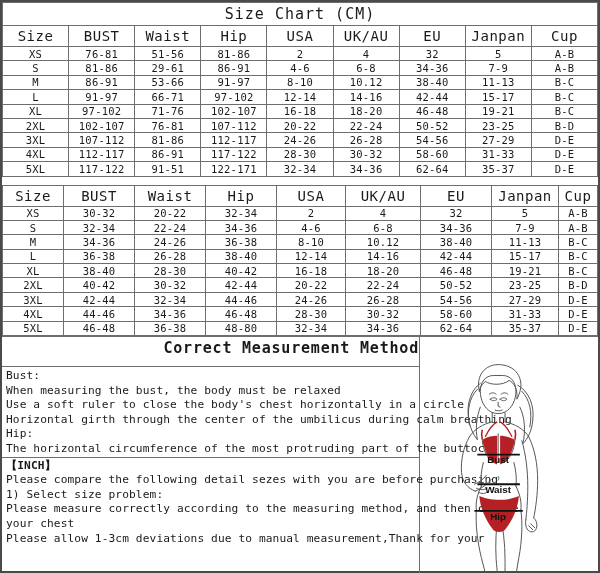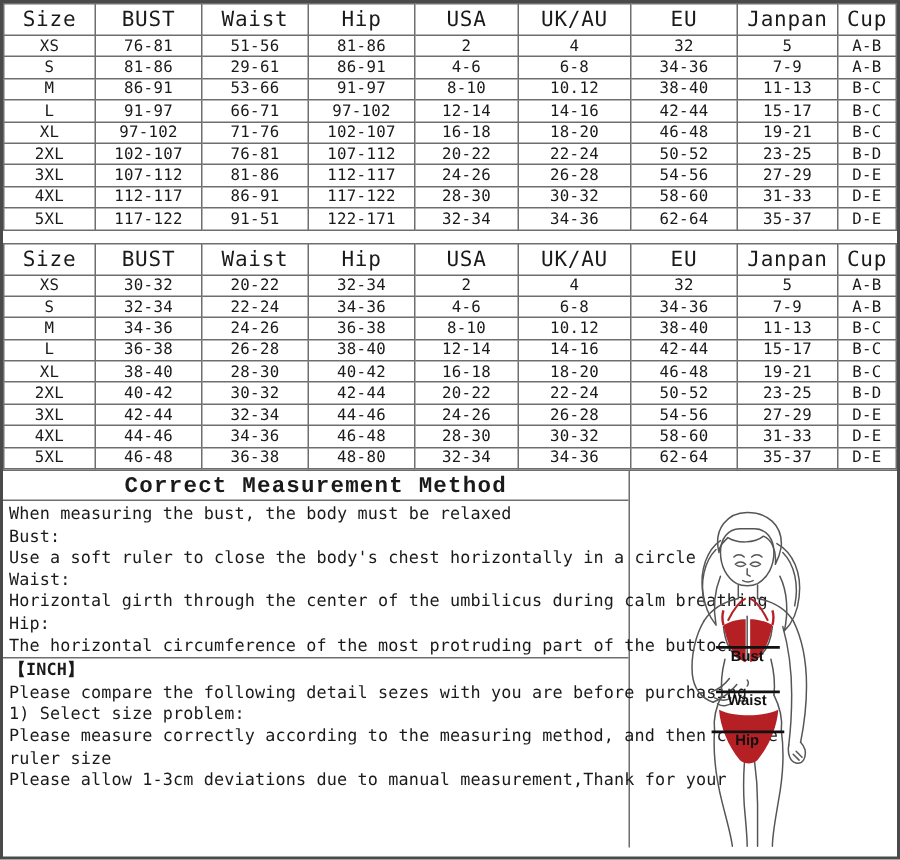--- a/index.html
+++ b/index.html
@@ -57,29 +57,28 @@
     height:252px;
     box-sizing:border-box;
   }
   .textcol{
     width:418px;
     box-sizing:border-box;
     border-right:1px solid #6e6e6e;
     display:flex;flex-direction:column;
   }
   .method-title{
-    height:20px;
+    height:30px;
     line-height:22px;
-    text-align:center;
+    text-align:right;
     font-size:15px;
     font-weight:bold;
     letter-spacing:0.8px;
     border-bottom:1px solid #6e6e6e;
     box-sizing:border-box;
-    font-family:Liberation Mono, monospace;
   }
   .method-body{
     padding:2px 0 0 4px;
     border-bottom:1px solid #6e6e6e;
   }
   .note-body{
     padding:1px 0 0 4px;
     flex:1;
   }
   .ln{
@@ -105,155 +104,158 @@
   .meas-label{
     font-family:"Liberation Sans",sans-serif;
     font-weight:bold;
     fill:#111;
   }
 </style>
 </head>
 <body>
 
 <div class="page">
+
+  <table class="sz">
+    <tbody>
+      <tr class="chart-title">
+        <td colspan="9">Size Chart (CM)</td>
+      </tr>
+      <tr class="hdr">
+        <th style="width:60px">Size</th>
+        <th style="width:70px">BUST</th>
+        <th style="width:70px">Waist</th>
+        <th style="width:70px">Hip</th>
+        <th style="width:68px">USA</th>
+        <th style="width:74px">UK/AU</th>
+        <th style="width:70px">EU</th>
+        <th style="width:66px">Janpan</th>
+        <th>Cup</th>
+      </tr>
+
+      <tr class="row">
+        <td>XS</td>
+        <td>76-81</td>
+        <td>51-56</td>
+        <td>81-86</td>
+        <td>2</td>
+        <td>4</td>
+        <td>32</td>
+        <td>5</td>
+        <td>A-B</td>
+      </tr>
+      <tr class="row">
+        <td>S</td>
+        <td>81-86</td>
+        <td>29-61</td>
+        <td>86-91</td>
+        <td>4-6</td>
+        <td>6-8</td>
+        <td>34-36</td>
+        <td>7-9</td>
+        <td>A-B</td>
+      </tr>
+      <tr class="row">
+        <td>M</td>
+        <td>86-91</td>
+        <td>53-66</td>
+        <td>91-97</td>
+        <td>8-10</td>
+        <td>10.12</td>
+        <td>38-40</td>
+        <td>11-13</td>
+        <td>B-C</td>
+      </tr>
+      <tr class="row">
+        <td>L</td>
+        <td>91-97</td>
+        <td>66-71</td>
+        <td>97-102</td>
+        <td>12-14</td>
+        <td>14-16</td>
+        <td>42-44</td>
+        <td>15-17</td>
+        <td>B-C</td>
+      </tr>
+      <tr class="row">
+        <td>XL</td>
+        <td>97-102</td>
+        <td>71-76</td>
+        <td>102-107</td>
+        <td>16-18</td>
+        <td>18-20</td>
+        <td>46-48</td>
+        <td>19-21</td>
+        <td>B-C</td>
+      </tr>
+      <tr class="row">
+        <td>2XL</td>
+        <td>102-107</td>
+        <td>76-81</td>
+        <td>107-112</td>
+        <td>20-22</td>
+        <td>22-24</td>
+        <td>50-52</td>
+        <td>23-25</td>
+        <td>B-D</td>
+      </tr>
+      <tr class="row">
+        <td>3XL</td>
+        <td>107-112</td>
+        <td>81-86</td>
+        <td>112-117</td>
+        <td>24-26</td>
+        <td>26-28</td>
+        <td>54-56</td>
+        <td>27-29</td>
+        <td>D-E</td>
+      </tr>
+      <tr class="row">
+        <td>4XL</td>
+        <td>112-117</td>
+        <td>86-91</td>
+        <td>117-122</td>
+        <td>28-30</td>
+        <td>30-32</td>
+        <td>58-60</td>
+        <td>31-33</td>
+        <td>D-E</td>
+      </tr>
+      <tr class="row">
+        <td>5XL</td>
+        <td>117-122</td>
+        <td>91-51</td>
+        <td>122-171</td>
+        <td>32-34</td>
+        <td>34-36</td>
+        <td>62-64</td>
+        <td>35-37</td>
+        <td>D-E</td>
+      </tr>
+    </tbody>
+  </table>
+
+  <div style="height:8px"></div>
 
   <table class="sz">
     <tbody>
       <tr class="hdr">
         <th style="width:60px">Size</th>
         <th style="width:70px">BUST</th>
         <th style="width:70px">Waist</th>
         <th style="width:70px">Hip</th>
         <th style="width:68px">USA</th>
         <th style="width:74px">UK/AU</th>
         <th style="width:70px">EU</th>
         <th style="width:66px">Janpan</th>
         <th>Cup</th>
       </tr>
 
       <tr class="row">
         <td>XS</td>
-        <td>76-81</td>
-        <td>51-56</td>
-        <td>81-86</td>
-        <td>2</td>
-        <td>4</td>
-        <td>32</td>
-        <td>5</td>
-        <td>A-B</td>
-      </tr>
-      <tr class="row">
-        <td>S</td>
-        <td>81-86</td>
-        <td>29-61</td>
-        <td>86-91</td>
-        <td>4-6</td>
-        <td>6-8</td>
-        <td>34-36</td>
-        <td>7-9</td>
-        <td>A-B</td>
-      </tr>
-      <tr class="row">
-        <td>M</td>
-        <td>86-91</td>
-        <td>53-66</td>
-        <td>91-97</td>
-        <td>8-10</td>
-        <td>10.12</td>
-        <td>38-40</td>
-        <td>11-13</td>
-        <td>B-C</td>
-      </tr>
-      <tr class="row">
-        <td>L</td>
-        <td>91-97</td>
-        <td>66-71</td>
-        <td>97-102</td>
-        <td>12-14</td>
-        <td>14-16</td>
-        <td>42-44</td>
-        <td>15-17</td>
-        <td>B-C</td>
-      </tr>
-      <tr class="row">
-        <td>XL</td>
-        <td>97-102</td>
-        <td>71-76</td>
-        <td>102-107</td>
-        <td>16-18</td>
-        <td>18-20</td>
-        <td>46-48</td>
-        <td>19-21</td>
-        <td>B-C</td>
-      </tr>
-      <tr class="row">
-        <td>2XL</td>
-        <td>102-107</td>
-        <td>76-81</td>
-        <td>107-112</td>
-        <td>20-22</td>
-        <td>22-24</td>
-        <td>50-52</td>
-        <td>23-25</td>
-        <td>B-D</td>
-      </tr>
-      <tr class="row">
-        <td>3XL</td>
-        <td>107-112</td>
-        <td>81-86</td>
-        <td>112-117</td>
-        <td>24-26</td>
-        <td>26-28</td>
-        <td>54-56</td>
-        <td>27-29</td>
-        <td>D-E</td>
-      </tr>
-      <tr class="row">
-        <td>4XL</td>
-        <td>112-117</td>
-        <td>86-91</td>
-        <td>117-122</td>
-        <td>28-30</td>
-        <td>30-32</td>
-        <td>58-60</td>
-        <td>31-33</td>
-        <td>D-E</td>
-      </tr>
-      <tr class="row">
-        <td>5XL</td>
-        <td>117-122</td>
-        <td>91-51</td>
-        <td>122-171</td>
-        <td>32-34</td>
-        <td>34-36</td>
-        <td>62-64</td>
-        <td>35-37</td>
-        <td>D-E</td>
-      </tr>
-    </tbody>
-  </table>
-
-  <div style="height:8px"></div>
-
-  <table class="sz">
-    <tbody>
-      <tr class="hdr">
-        <th style="width:60px">Size</th>
-        <th style="width:70px">BUST</th>
-        <th style="width:70px">Waist</th>
-        <th style="width:70px">Hip</th>
-        <th style="width:68px">USA</th>
-        <th style="width:74px">UK/AU</th>
-        <th style="width:70px">EU</th>
-        <th style="width:66px">Janpan</th>
-        <th>Cup</th>
-      </tr>
-
-      <tr class="row">
-        <td>XS</td>
         <td>30-32</td>
         <td>20-22</td>
         <td>32-34</td>
         <td>2</td>
         <td>4</td>
         <td>32</td>
         <td>5</td>
         <td>A-B</td>
       </tr>
       <tr class="row">
@@ -347,35 +349,34 @@
     </tbody>
   </table>
 
   <div class="bottom">
 
     <div class="textcol">
 
       <div class="method-title">Correct Measurement Method</div>
 
       <div class="method-body">
+        <div class="ln">Bust:</div>
         <div class="ln">When measuring the bust, the body must be relaxed</div>
-        <div class="ln">Bust:</div>
         <div class="ln">Use a soft ruler to close the body's chest horizontally in a circle</div>
-        <div class="ln">Waist:</div>
         <div class="ln">Horizontal girth through the center of the umbilicus during calm breathing</div>
         <div class="ln">Hip:</div>
         <div class="ln">The horizontal circumference of the most protruding part of the buttocks</div>
       </div>
 
       <div class="note-body">
         <div class="note-tag">【INCH】</div>
         <div class="ln">Please compare the following detail sezes with you are before purchasing</div>
         <div class="ln">1) Select size problem:</div>
         <div class="ln">Please measure correctly according to the measuring method, and then choose</div>
-        <div class="ln">ruler size</div>
+        <div class="ln">your chest</div>
         <div class="ln">Please allow 1-3cm deviations due to manual measurement,Thank for your</div>
 
       </div>
     </div>
 
     <div class="figcol">
       <svg viewBox="0 0 180 252" preserveAspectRatio="xMidYMid meet">
         <g fill="none" stroke="#555555" stroke-width="1" stroke-linecap="round" stroke-linejoin="round">
 
           <path d="M74,38 C66,38 61,45 61,54 C61,63 65,71 72,75 C76,77 82,77 86,75 C93,71 97,63 97,54 C97,45 92,38 84,38 Z"></path>

